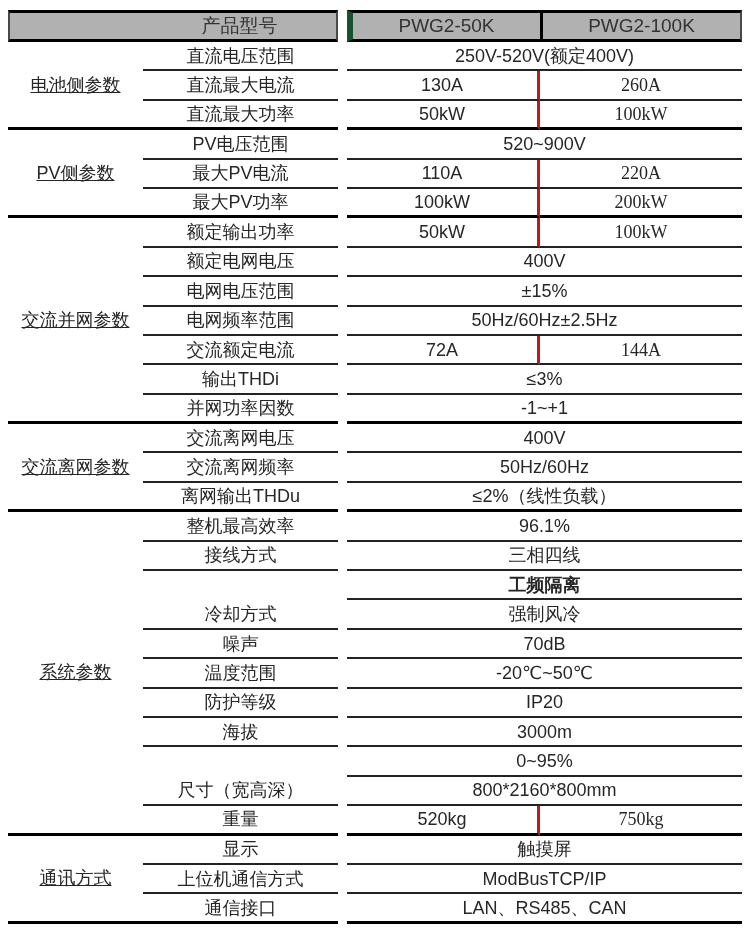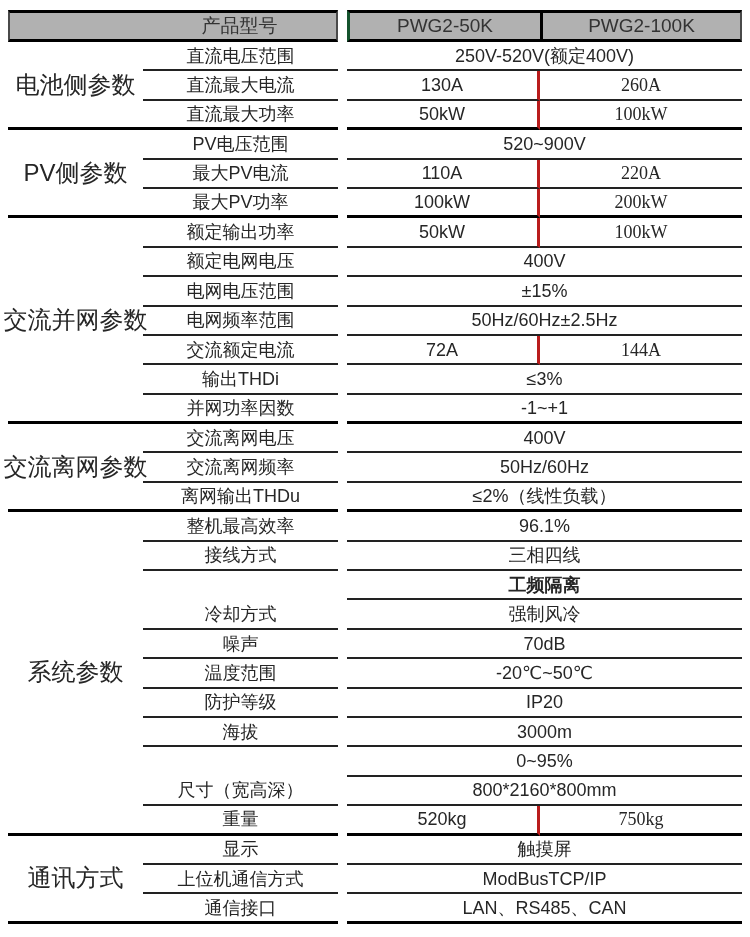--- a/index.html
+++ b/index.html
@@ -24,32 +24,32 @@
     background:#b1b1b1;
     border-top:3px solid #000;
     border-bottom:3px solid #000;
     display:flex;align-items:center;justify-content:center;
     font-size:19px;font-weight:500;color:#333333;
     height:32px;
   }
   .hcell.hleft{grid-column:1 / span 2;justify-content:flex-start;
     border-left:2px solid #4a4a4a;border-right:2px solid #4a4a4a;}
   .hcell.hleft .htitle{width:195px;margin-left:133px;text-align:center;}
-  .hcell.hm1{grid-column:4;border-left:3px solid #14532d;}
+  .hcell.hm1{grid-column:4;border-left:6px solid #14532d;}
   .hcell.hm2{grid-column:5;border-left:3px solid #000;border-right:2px solid #4a4a4a;}
 
   
   .section{grid-auto-rows:29.4px;}
   .cell{
     box-sizing:border-box;
     display:flex;align-items:center;justify-content:center;
     font-size:18px;font-weight:500;color:#262626;
     line-height:1;white-space:nowrap;
   }
-  .group-cell{grid-column:1;font-size:24px;}
+  .group-cell{grid-column:1;font-size:18px;text-decoration:underline;}
   .param-cell{grid-column:2;border-bottom:2px solid #222;}
   .value-cell{border-bottom:2px solid #222;}
   .value-merged{grid-column:4 / span 2;}
   .value-left{grid-column:4;}
   .value-left.split{border-right:3px solid #b91c1c;}
   .value-right{grid-column:5;font-family:Liberation Serif, serif;}
   .section .last-row{border-bottom:3px solid #000;}
   .group-cell.section-end{border-bottom:3px solid #000;}
 </style>
 </head>

